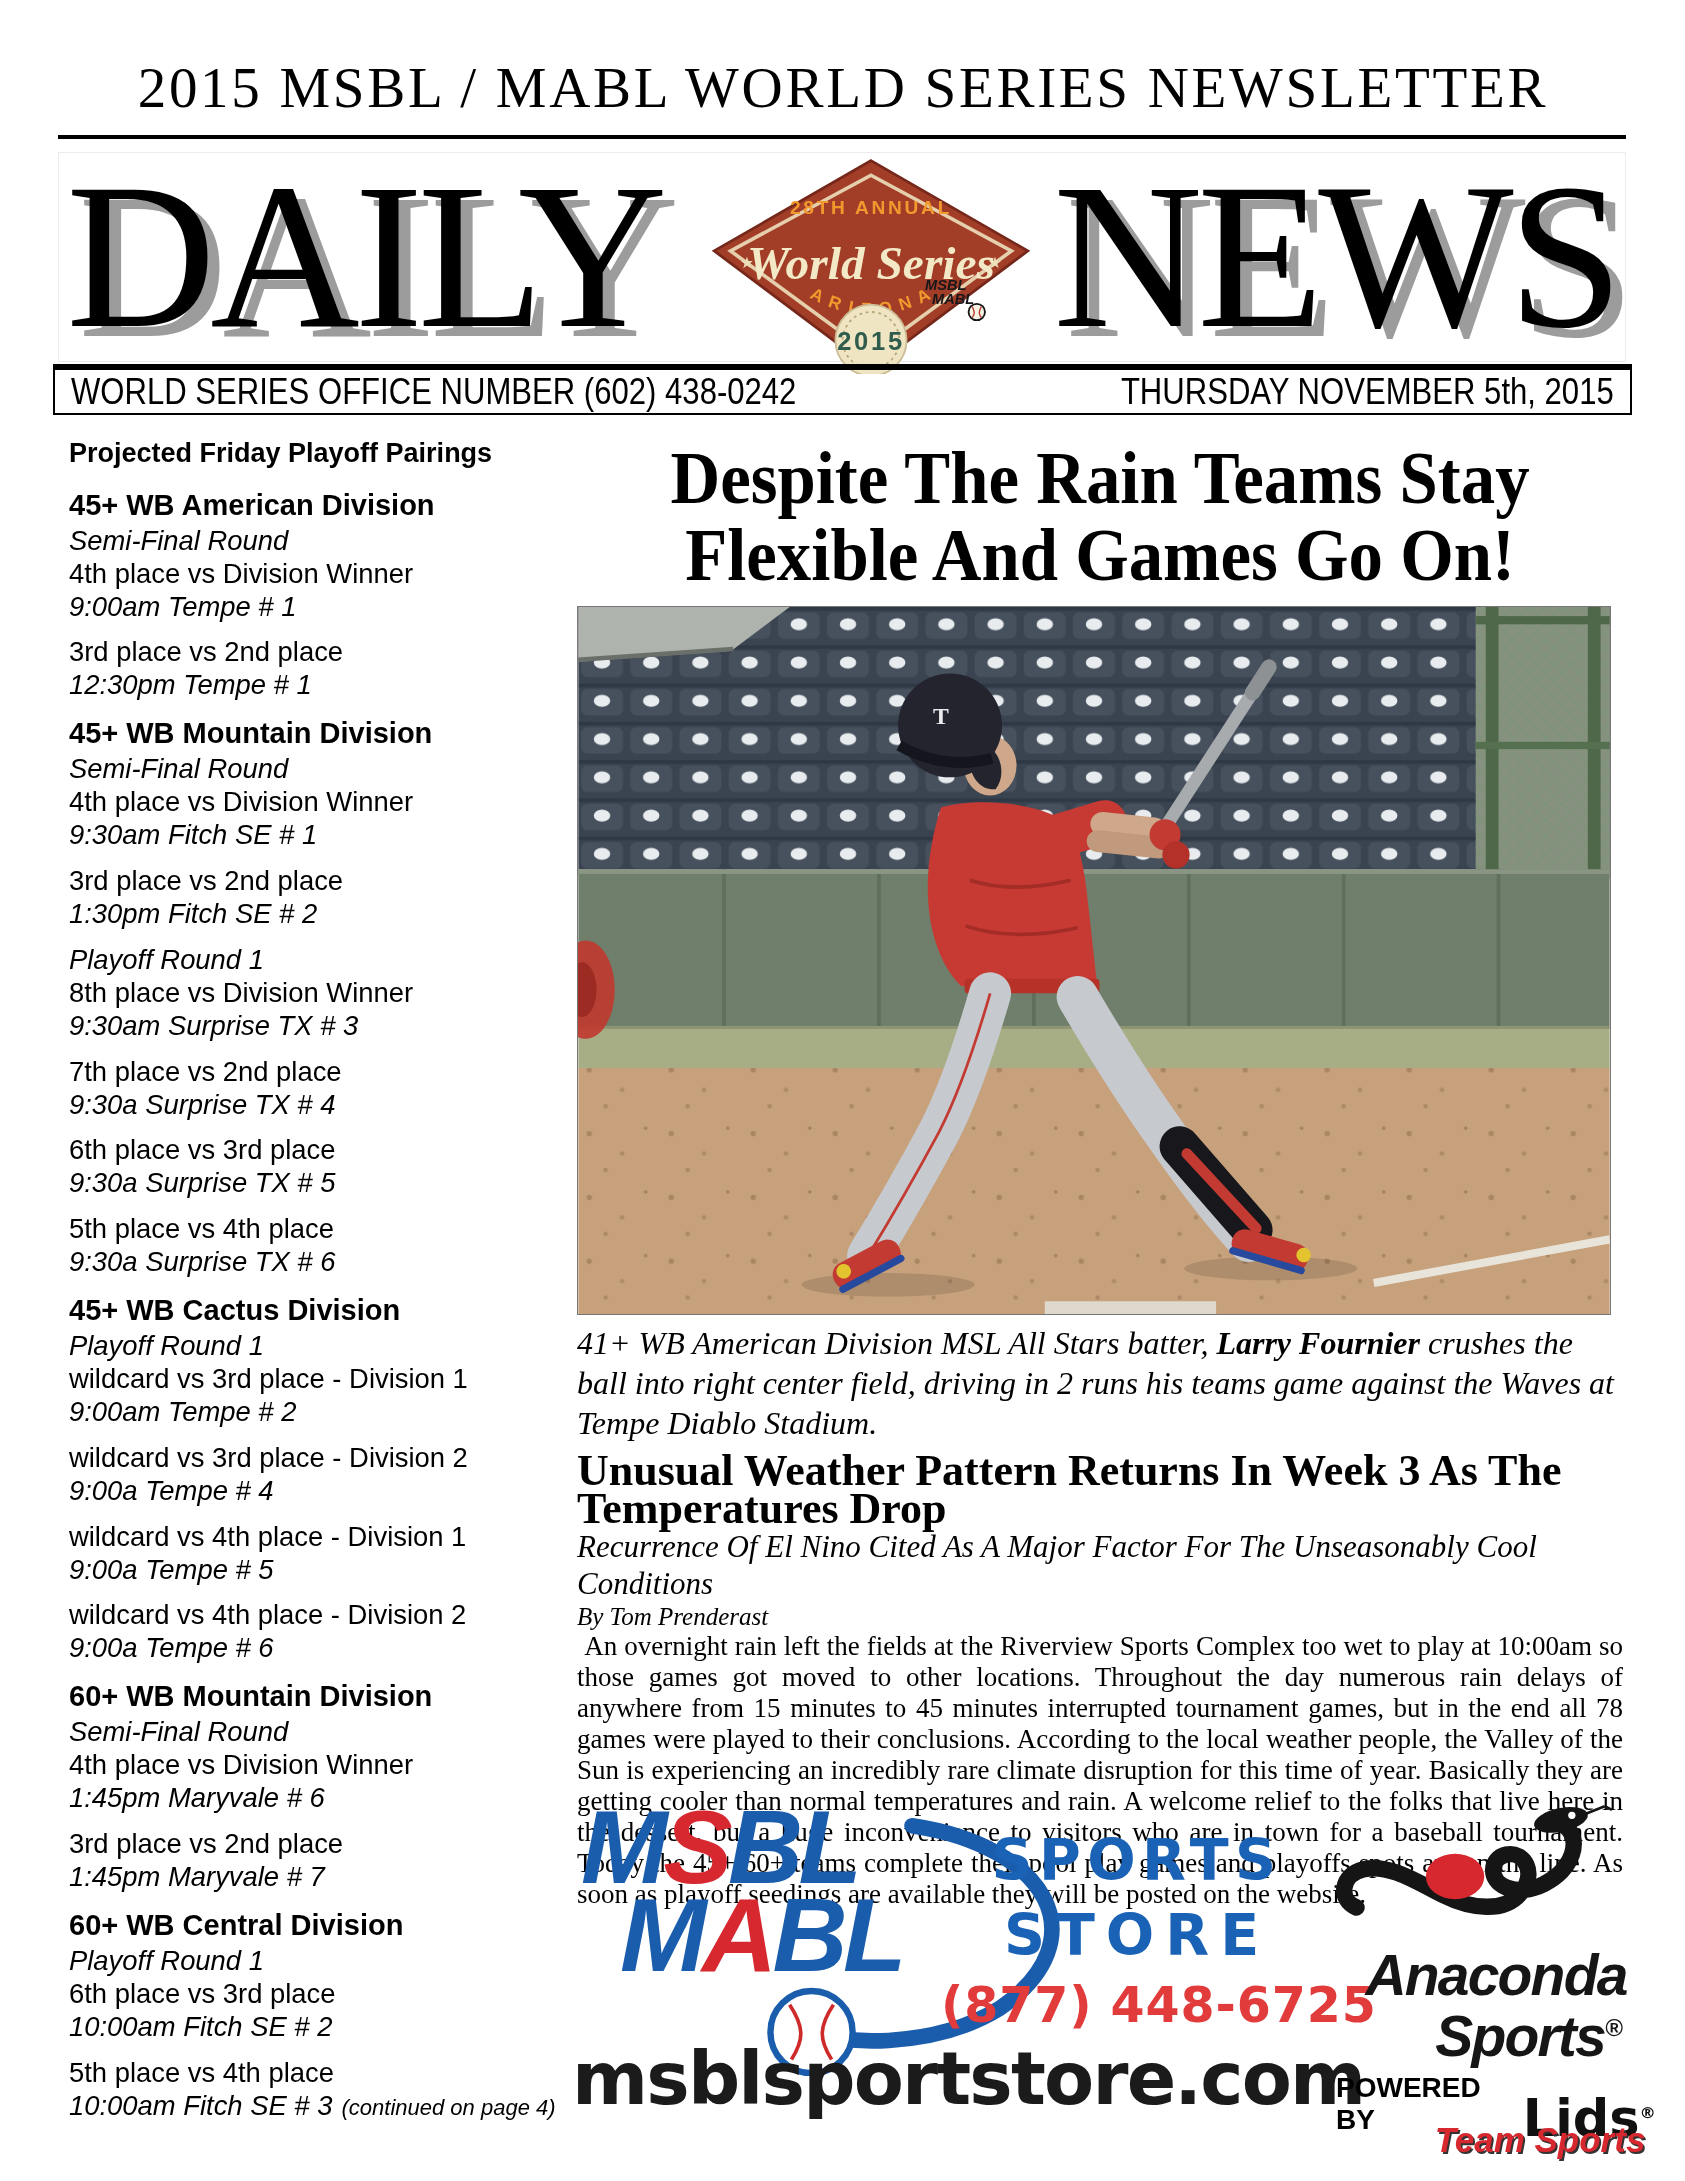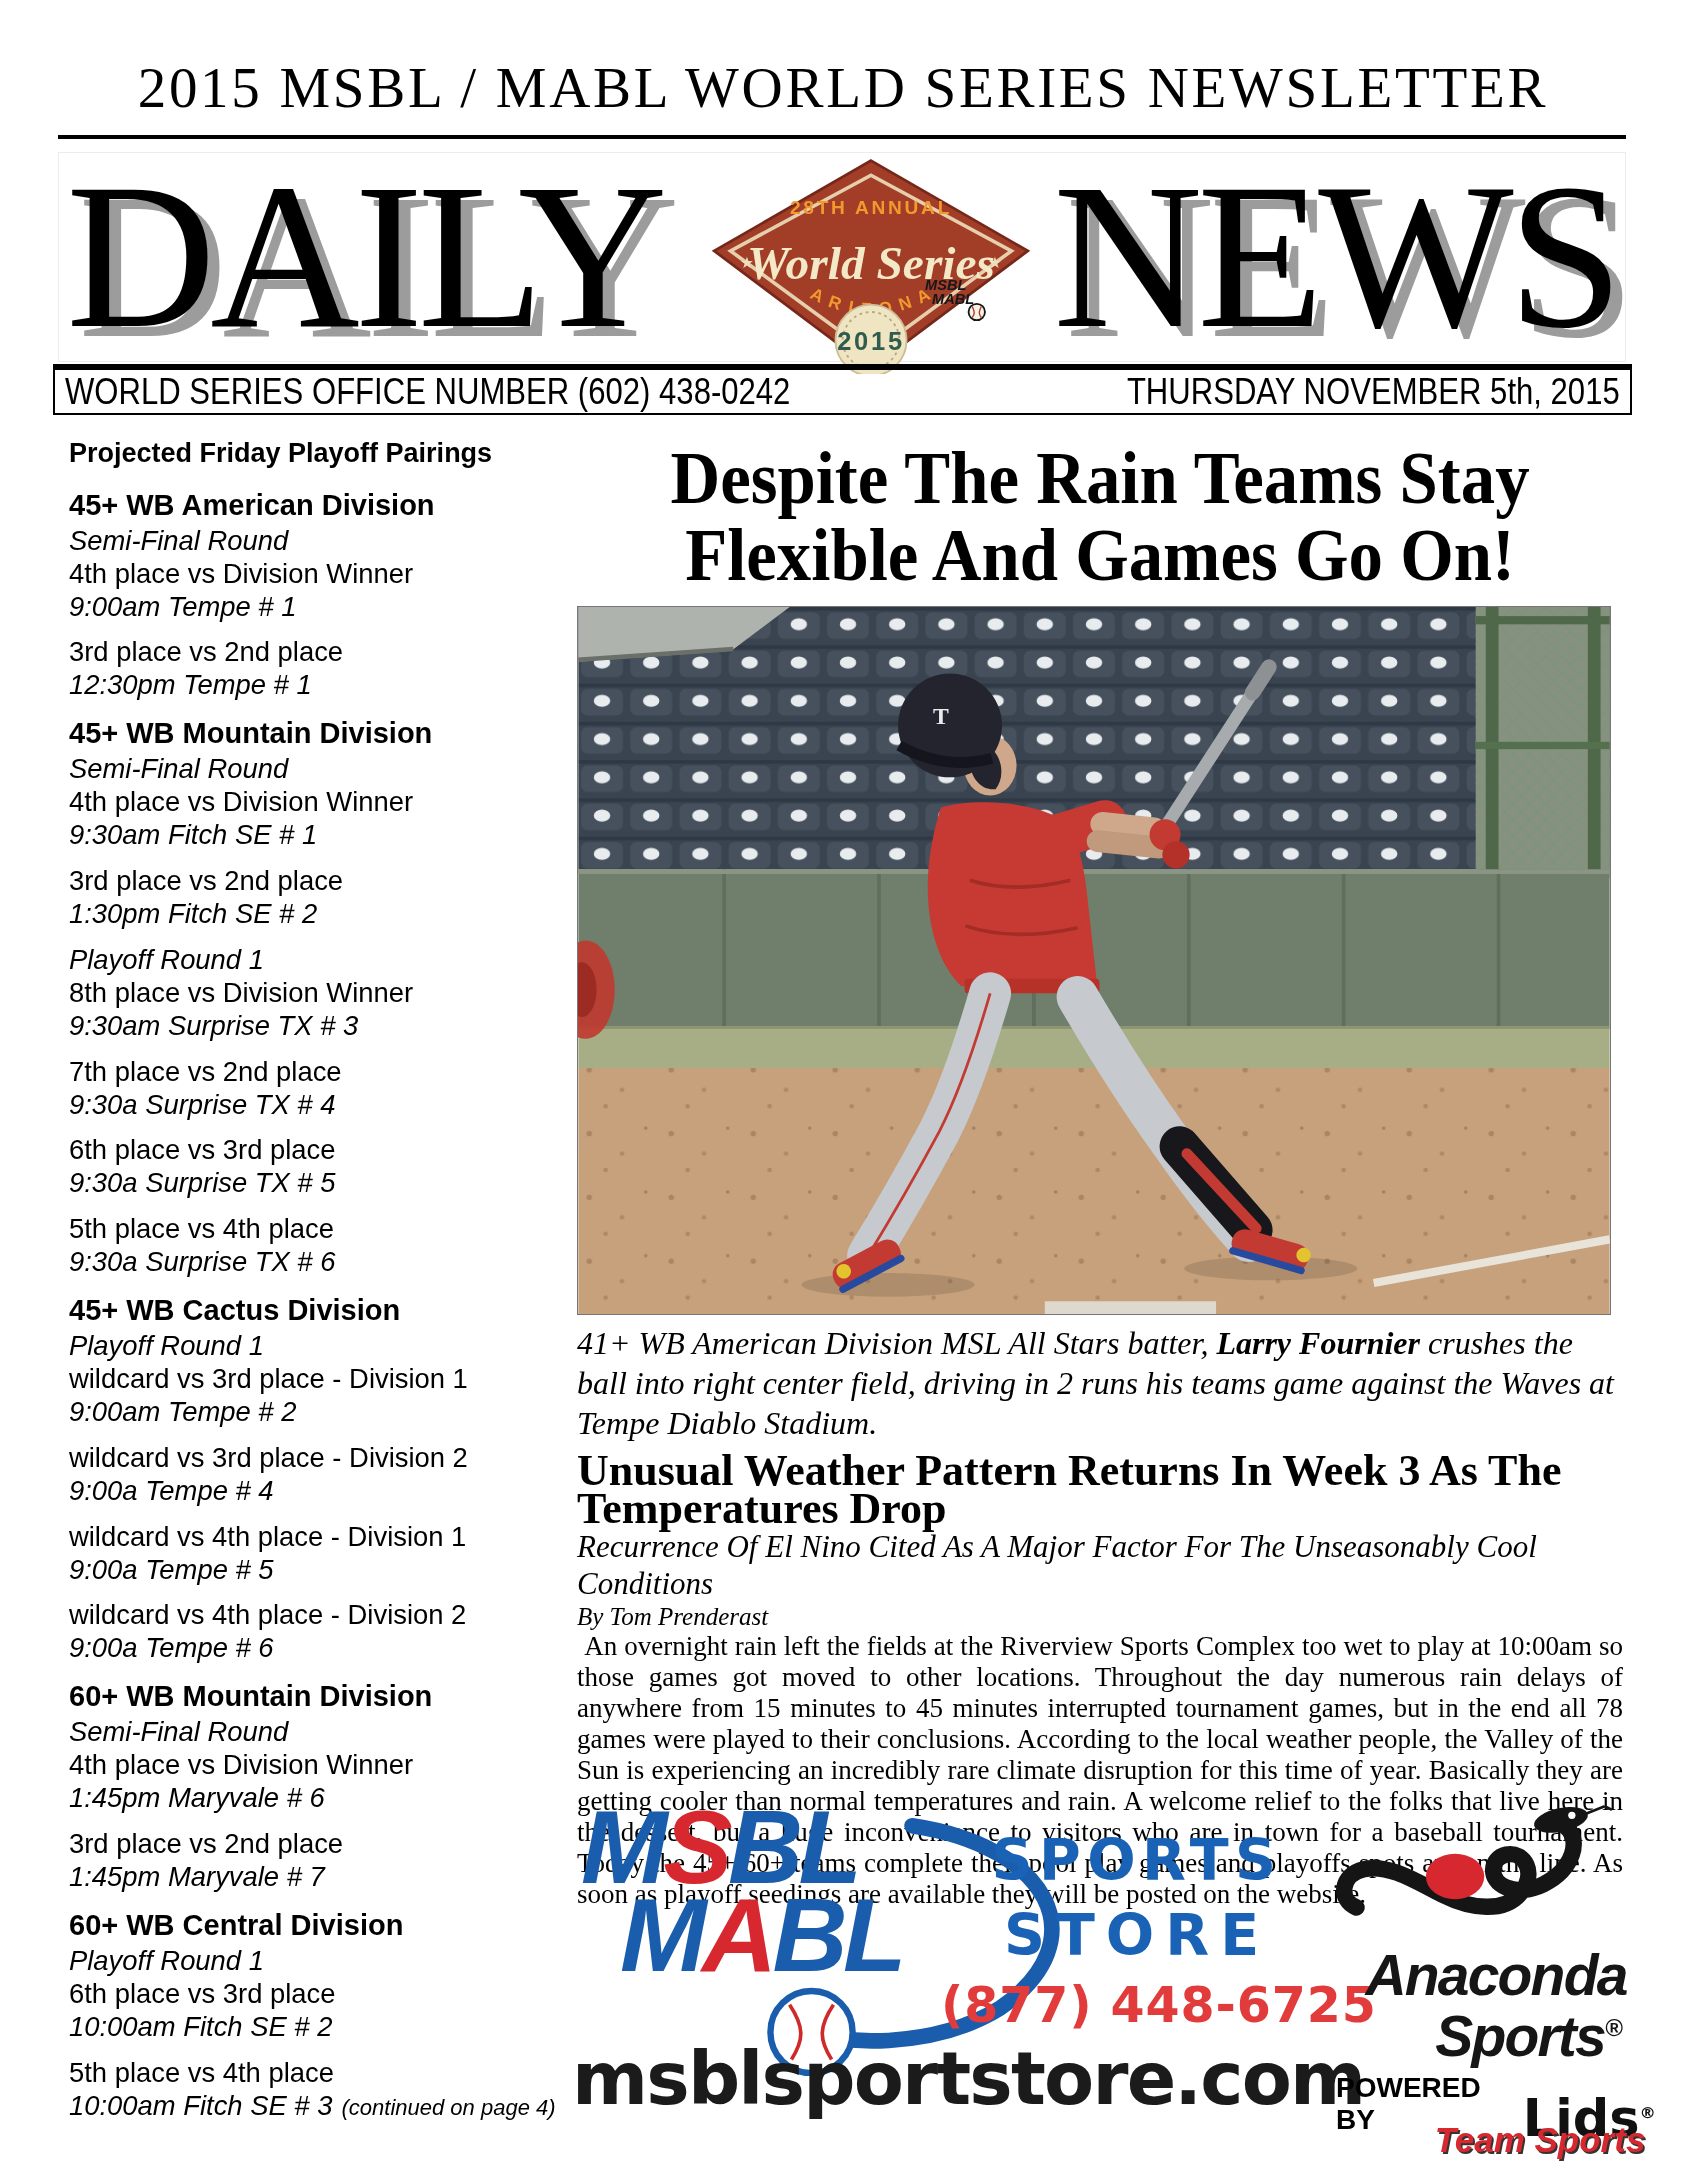--- a/index.html
+++ b/index.html
@@ -21,21 +21,21 @@
     font-size: 207px; line-height: 207px; font-weight: 400; letter-spacing: -5.5px;
     color: #000; text-shadow: 12px 10px 0 #9c9c9c; white-space: nowrap;
   }
   .mast-word.left { left: 7.3px; }
   .mast-word.right { right: 7.3px; }
   .badge { position: absolute; left: 651px; top: 3.7px; }
   
   .info-bar {
     position: absolute; top: 364px; left: 53px; width: 1579px; height: 51px;
     border: 2.7px solid #000; border-top-width: 6.4px;
-    display: flex; align-items: flex-end; justify-content: space-between; padding: 0 10px;
+    display: flex; align-items: flex-end; justify-content: space-between; padding: 0 16px;
     font-size: 37px; font-weight: 400; white-space: nowrap;
   }
   .info-bar .cond-l { transform: scaleX(.84); transform-origin: left center; }
   .info-bar .cond-r { transform: scaleX(.84); transform-origin: right center; }
   
   .sidebar { position: absolute; top: 436px; left: 69px; width: 504px; }
   .sb-title { font-weight: 700; font-size: 27px; line-height: 35px; margin-bottom: 14.6px; }
   .sb-section { margin-bottom: 7.3px; }
   .sb-name { font-weight: 700; font-size: 29px; line-height: 38px; }
   .sb-round { font-style: italic; font-size: 27.4px; line-height: 33px; }

